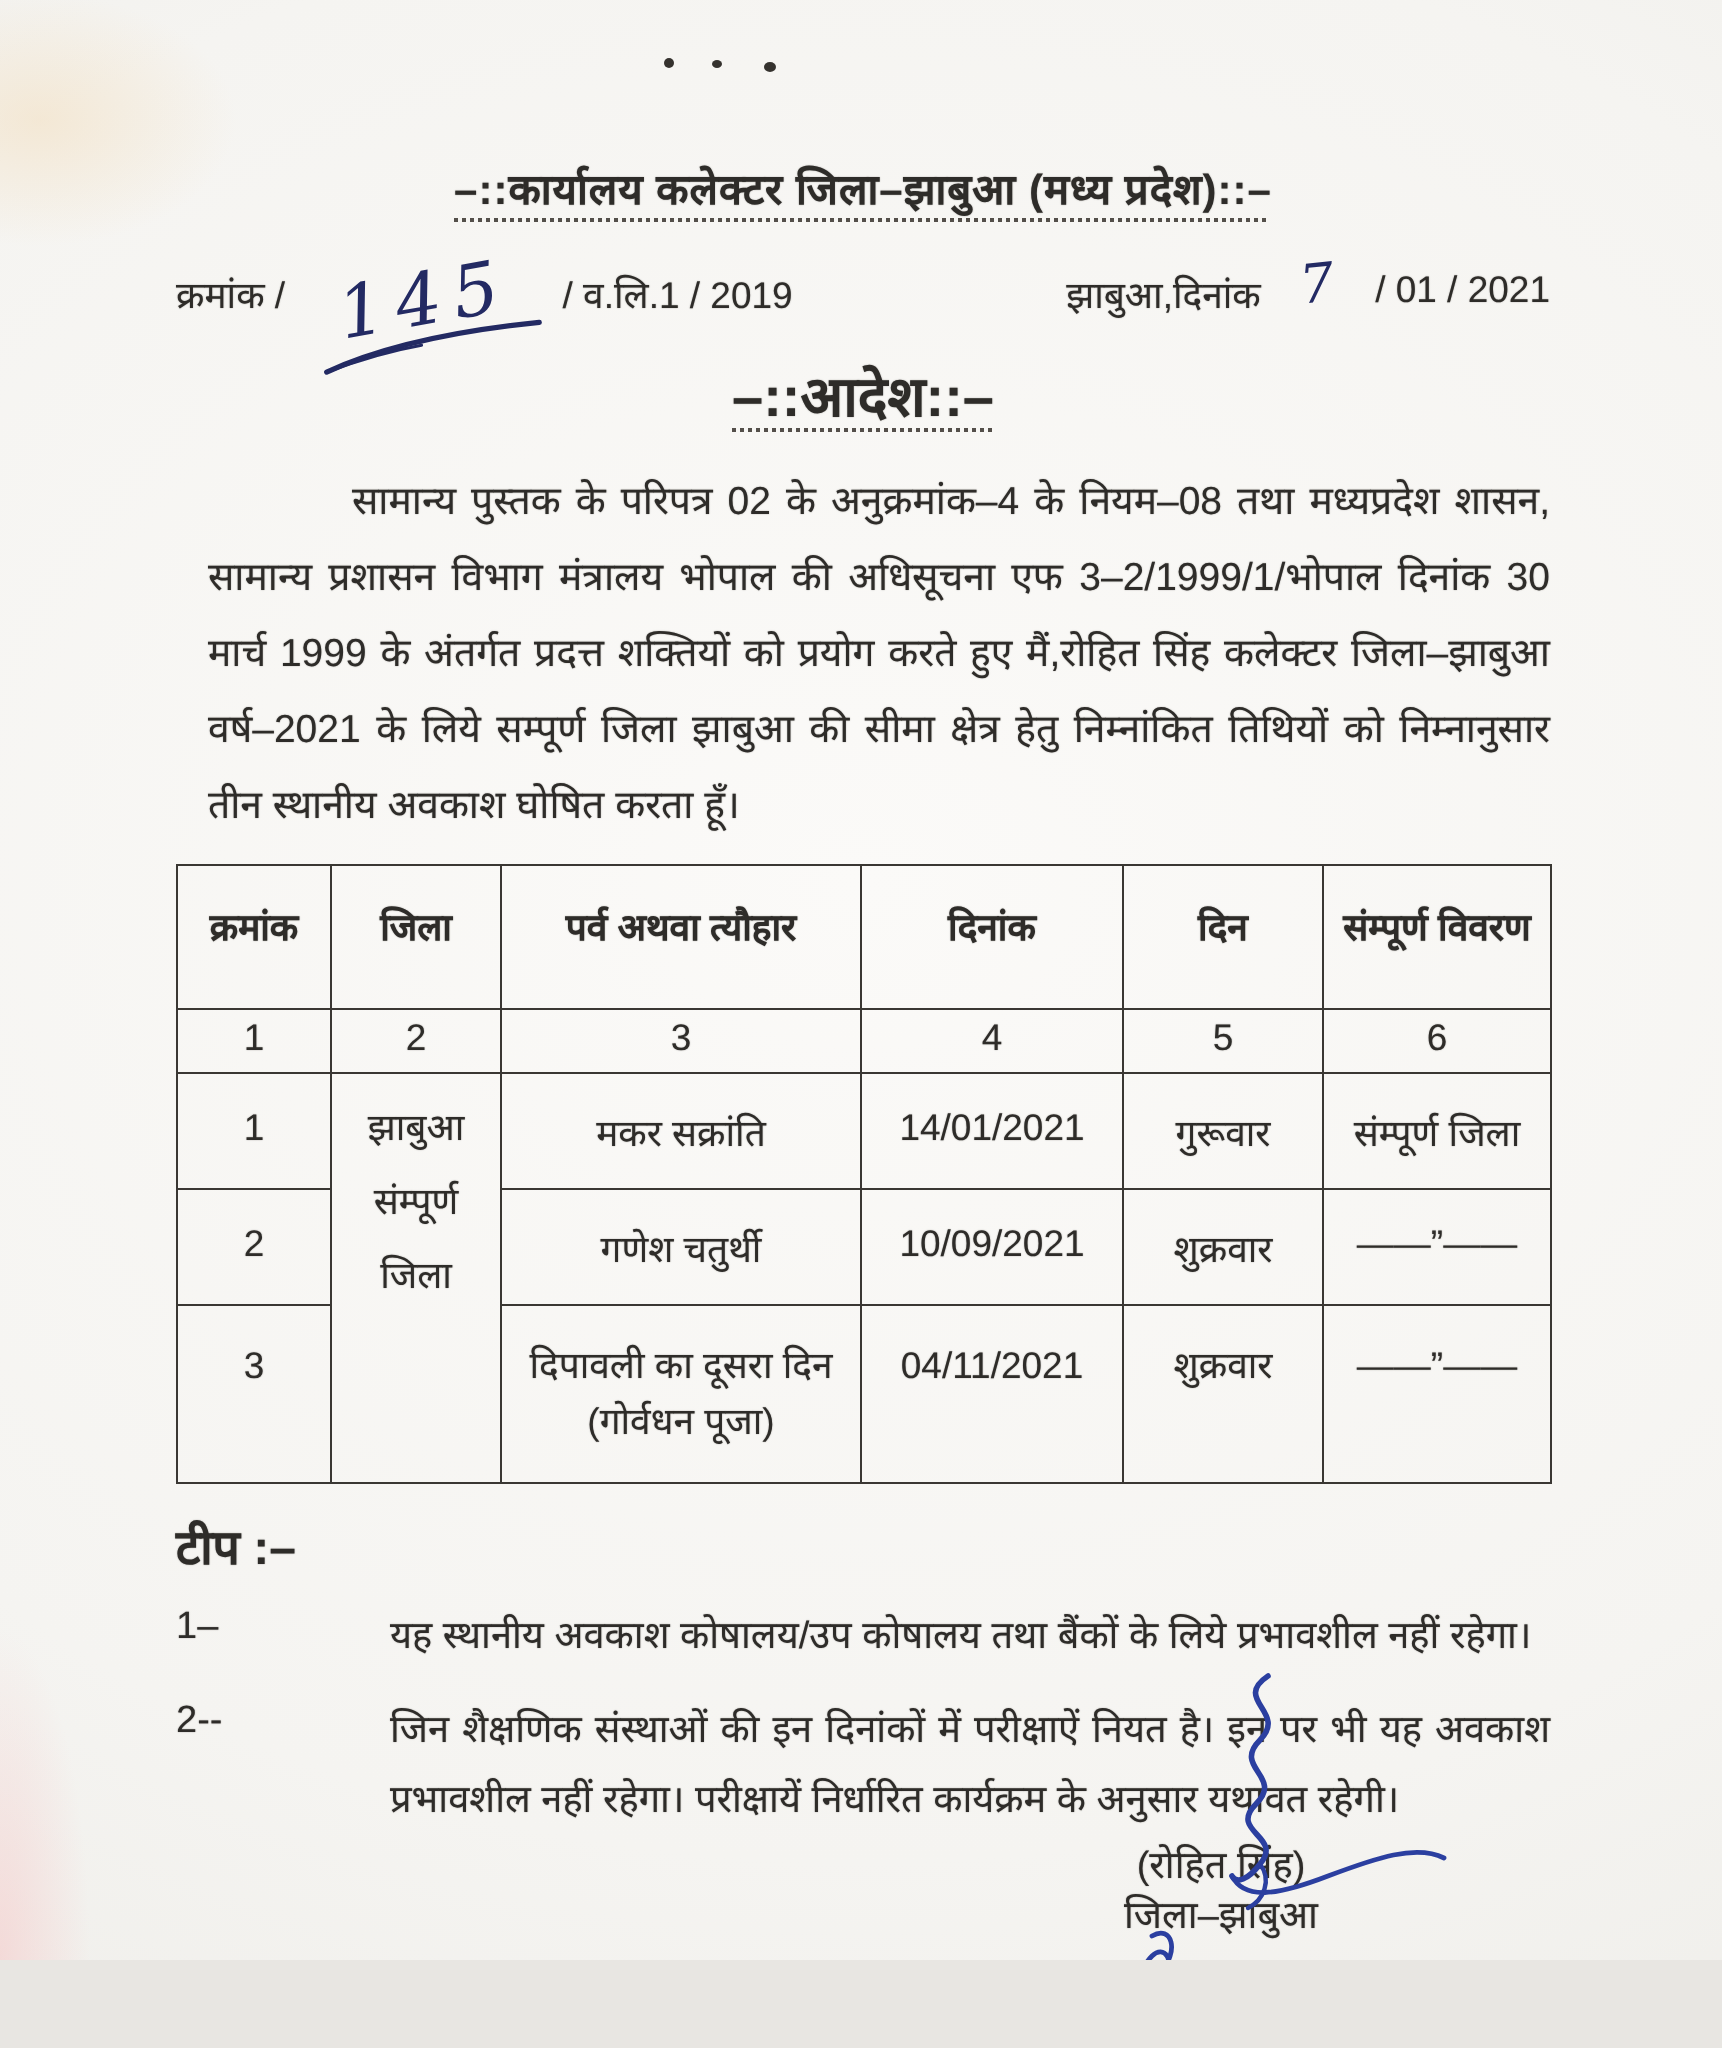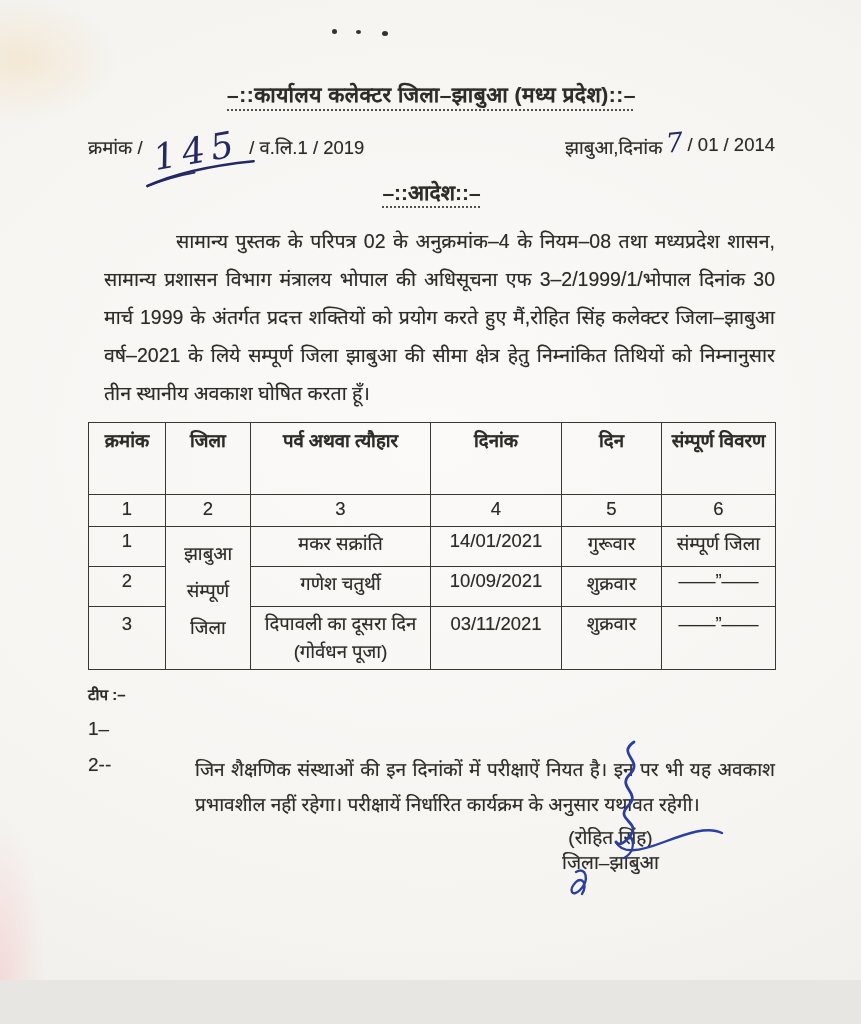--- a/index.html
+++ b/index.html
@@ -27,21 +27,21 @@
     letter-spacing: .5px;
     text-decoration: underline dotted 1.6px rgba(60,55,50,.75);
     text-underline-offset: 7px;
   }
   .refline {
     margin-top: 26px;
     display: flex; justify-content: space-between; align-items: flex-start;
     font-size: 18.5px;
     height: 42px;
   }
-  .ref-left, .ref-right { display: flex; align-items: flex-start; gap: 4px; }
+  .ref-left, .ref-right { display: flex; align-items: flex-start; gap: 20px; }
   .hw {
     font-family: "DejaVu Serif", serif;
     font-style: italic;
     color: #232a63;
     text-shadow: none;
   }
   .hw-serial {
     position: relative; top: 2px;
     display: inline-block;
     font-size: 36px; line-height: 30px;
@@ -52,21 +52,21 @@
   .hw-underline { position: absolute; left: -8px; bottom: -16px; }
   .hw-date {
     display: inline-block;
     font-size: 27px; line-height: 22px;
     transform: rotate(-6deg);
     position: relative; top: -2px;
   }
   .order-heading {
     margin-top: 2px;
     text-align: center;
-    font-size: 21px; font-weight: bold;
+    font-size: 28px; font-weight: bold;
     text-decoration: underline dotted 1.6px rgba(60,55,50,.75);
     text-underline-offset: 6px;
   }
   .body-para {
     margin-top: 16px;
     font-size: 19.5px;
     line-height: 38px;
     text-align: justify;
     text-indent: 72px;
     margin-left: 16px;
@@ -75,30 +75,30 @@
     margin-top: 10px;
     border-collapse: collapse;
     table-layout: fixed;
     width: 687px;
     font-size: 18.5px;
   }
   th, td {
     border: 1.6px solid #3a3733;
     text-align: center;
     vertical-align: top;
-    padding: 3px 4px;
+    padding: 16px 4px;
     overflow: hidden;
   }
   th { font-weight: 600; height: 72px; line-height: 30px; }
   .numrow td { height: 32px; padding: 3px; }
   .r1 td, .r2 td { height: 40px; }
   .r3 td { height: 62px; line-height: 28px; }
   td.district { vertical-align: top; line-height: 37px; padding-top: 8px; }
   .notes { margin-top: 14px; font-size: 19px; }
-  .notes-label { font-weight: 600; font-size: 15px; }
+  .notes-label { font-weight: 600; font-size: 24px; }
   .note-item { display: grid; grid-template-columns: 107px 1fr; margin-top: 12px; }
   .note-num { padding-top: 2px; }
   .note-text { line-height: 35px; text-align: justify; }
   .signature-block {
     position: relative;
     width: 185px;
     margin: 4px 72px 0 auto;
     text-align: center;
     font-size: 19px;
     line-height: 24.5px;
@@ -126,21 +126,21 @@
           <svg class="hw-underline" width="118" height="20" viewBox="0 0 118 20">
             <path d="M3 15 Q 45 4 112 9" fill="none" stroke="#232a63" stroke-width="2.6" stroke-linecap="round"></path>
             <path d="M3 15 Q 30 10 52 10" fill="none" stroke="#232a63" stroke-width="1.6" stroke-linecap="round"></path>
           </svg>
         </span>
         <span>/ व.लि.1 / 2019</span>
       </div>
       <div class="ref-right">
         <span>झाबुआ,दिनांक</span>
         <span class="hw hw-date">7</span>
-        <span>/ 01 / 2014</span>
+        <span>/ 01 / 2021</span>
       </div>
     </div>
 
     <div class="order-heading">–::आदेश::–</div>
 
     <p class="body-para">सामान्य पुस्तक के परिपत्र 02 के अनुक्रमांक–4 के नियम–08 तथा मध्यप्रदेश शासन, सामान्य प्रशासन विभाग मंत्रालय भोपाल की अधिसूचना एफ 3–2/1999/1/भोपाल दिनांक 30 मार्च 1999 के अंतर्गत प्रदत्त शक्तियों को प्रयोग करते हुए मैं,रोहित सिंह कलेक्टर जिला–झाबुआ वर्ष–2021 के लिये सम्पूर्ण जिला झाबुआ की सीमा क्षेत्र हेतु निम्नांकित तिथियों को निम्नानुसार तीन स्थानीय अवकाश घोषित करता हूँ।</p>
 
     <table>
       <colgroup>
         <col style="width:77px">
@@ -180,31 +180,32 @@
         <tr class="r2">
           <td>2</td>
           <td>गणेश चतुर्थी</td>
           <td>10/09/2021</td>
           <td>शुक्रवार</td>
           <td>——”——</td>
         </tr>
         <tr class="r3">
           <td>3</td>
           <td>दिपावली का दूसरा दिन (गोर्वधन पूजा)</td>
-          <td>03/11/2021</td>
+          <td>04/11/2021</td>
           <td>शुक्रवार</td>
           <td>——”——</td>
         </tr>
       </tbody>
     </table>
 
     <div class="notes">
       <div class="notes-label">टीप :–</div>
       <div class="note-item">
         <span class="note-num">1–</span>
+        <span class="note-text">यह स्थानीय अवकाश कोषालय/उप कोषालय तथा बैंकों के लिये प्रभावशील नहीं रहेगा।</span>
       </div>
       <div class="note-item">
         <span class="note-num">2--</span>
         <span class="note-text">जिन शैक्षणिक संस्थाओं की इन दिनांकों में परीक्षाऐं नियत है। इन पर भी यह अवकाश प्रभावशील नहीं रहेगा। परीक्षायें निर्धारित कार्यक्रम के अनुसार यथावत रहेगी।</span>
       </div>
     </div>
 
     <div class="signature-block">
       <svg class="sig-svg" width="190" height="175" viewBox="0 0 190 175">
         <g fill="none" stroke="#2b3fa0" stroke-linecap="round">

